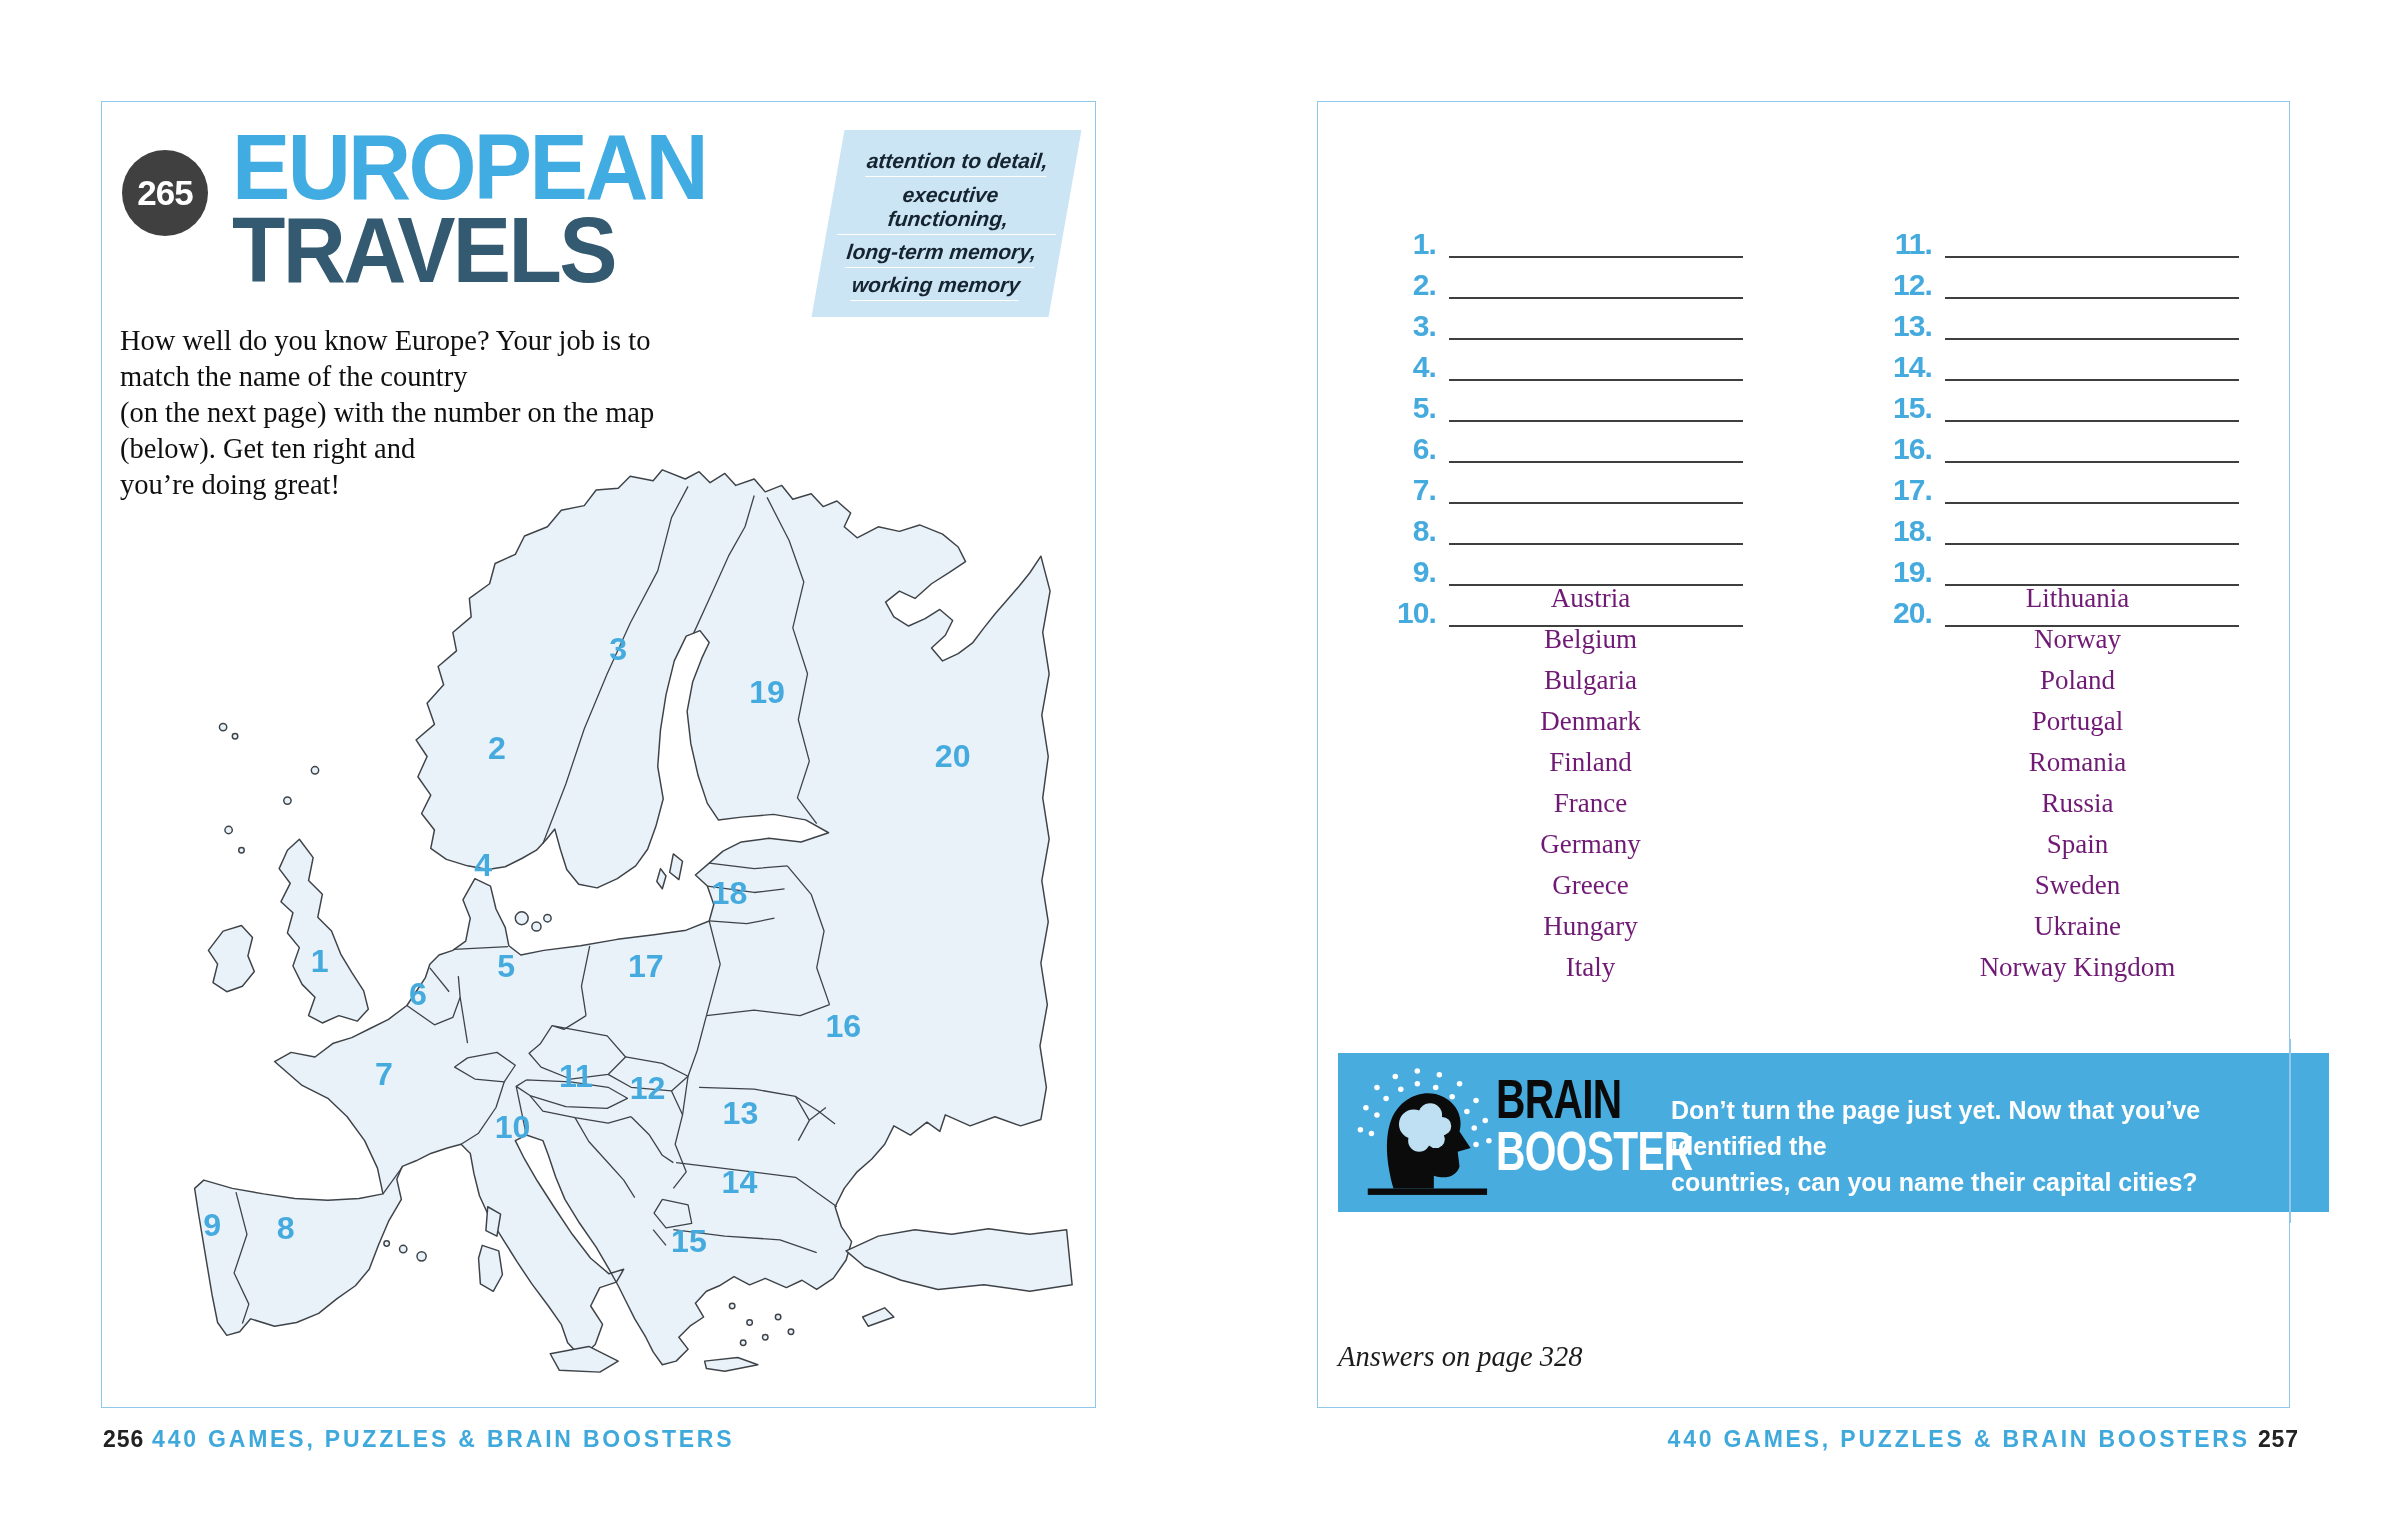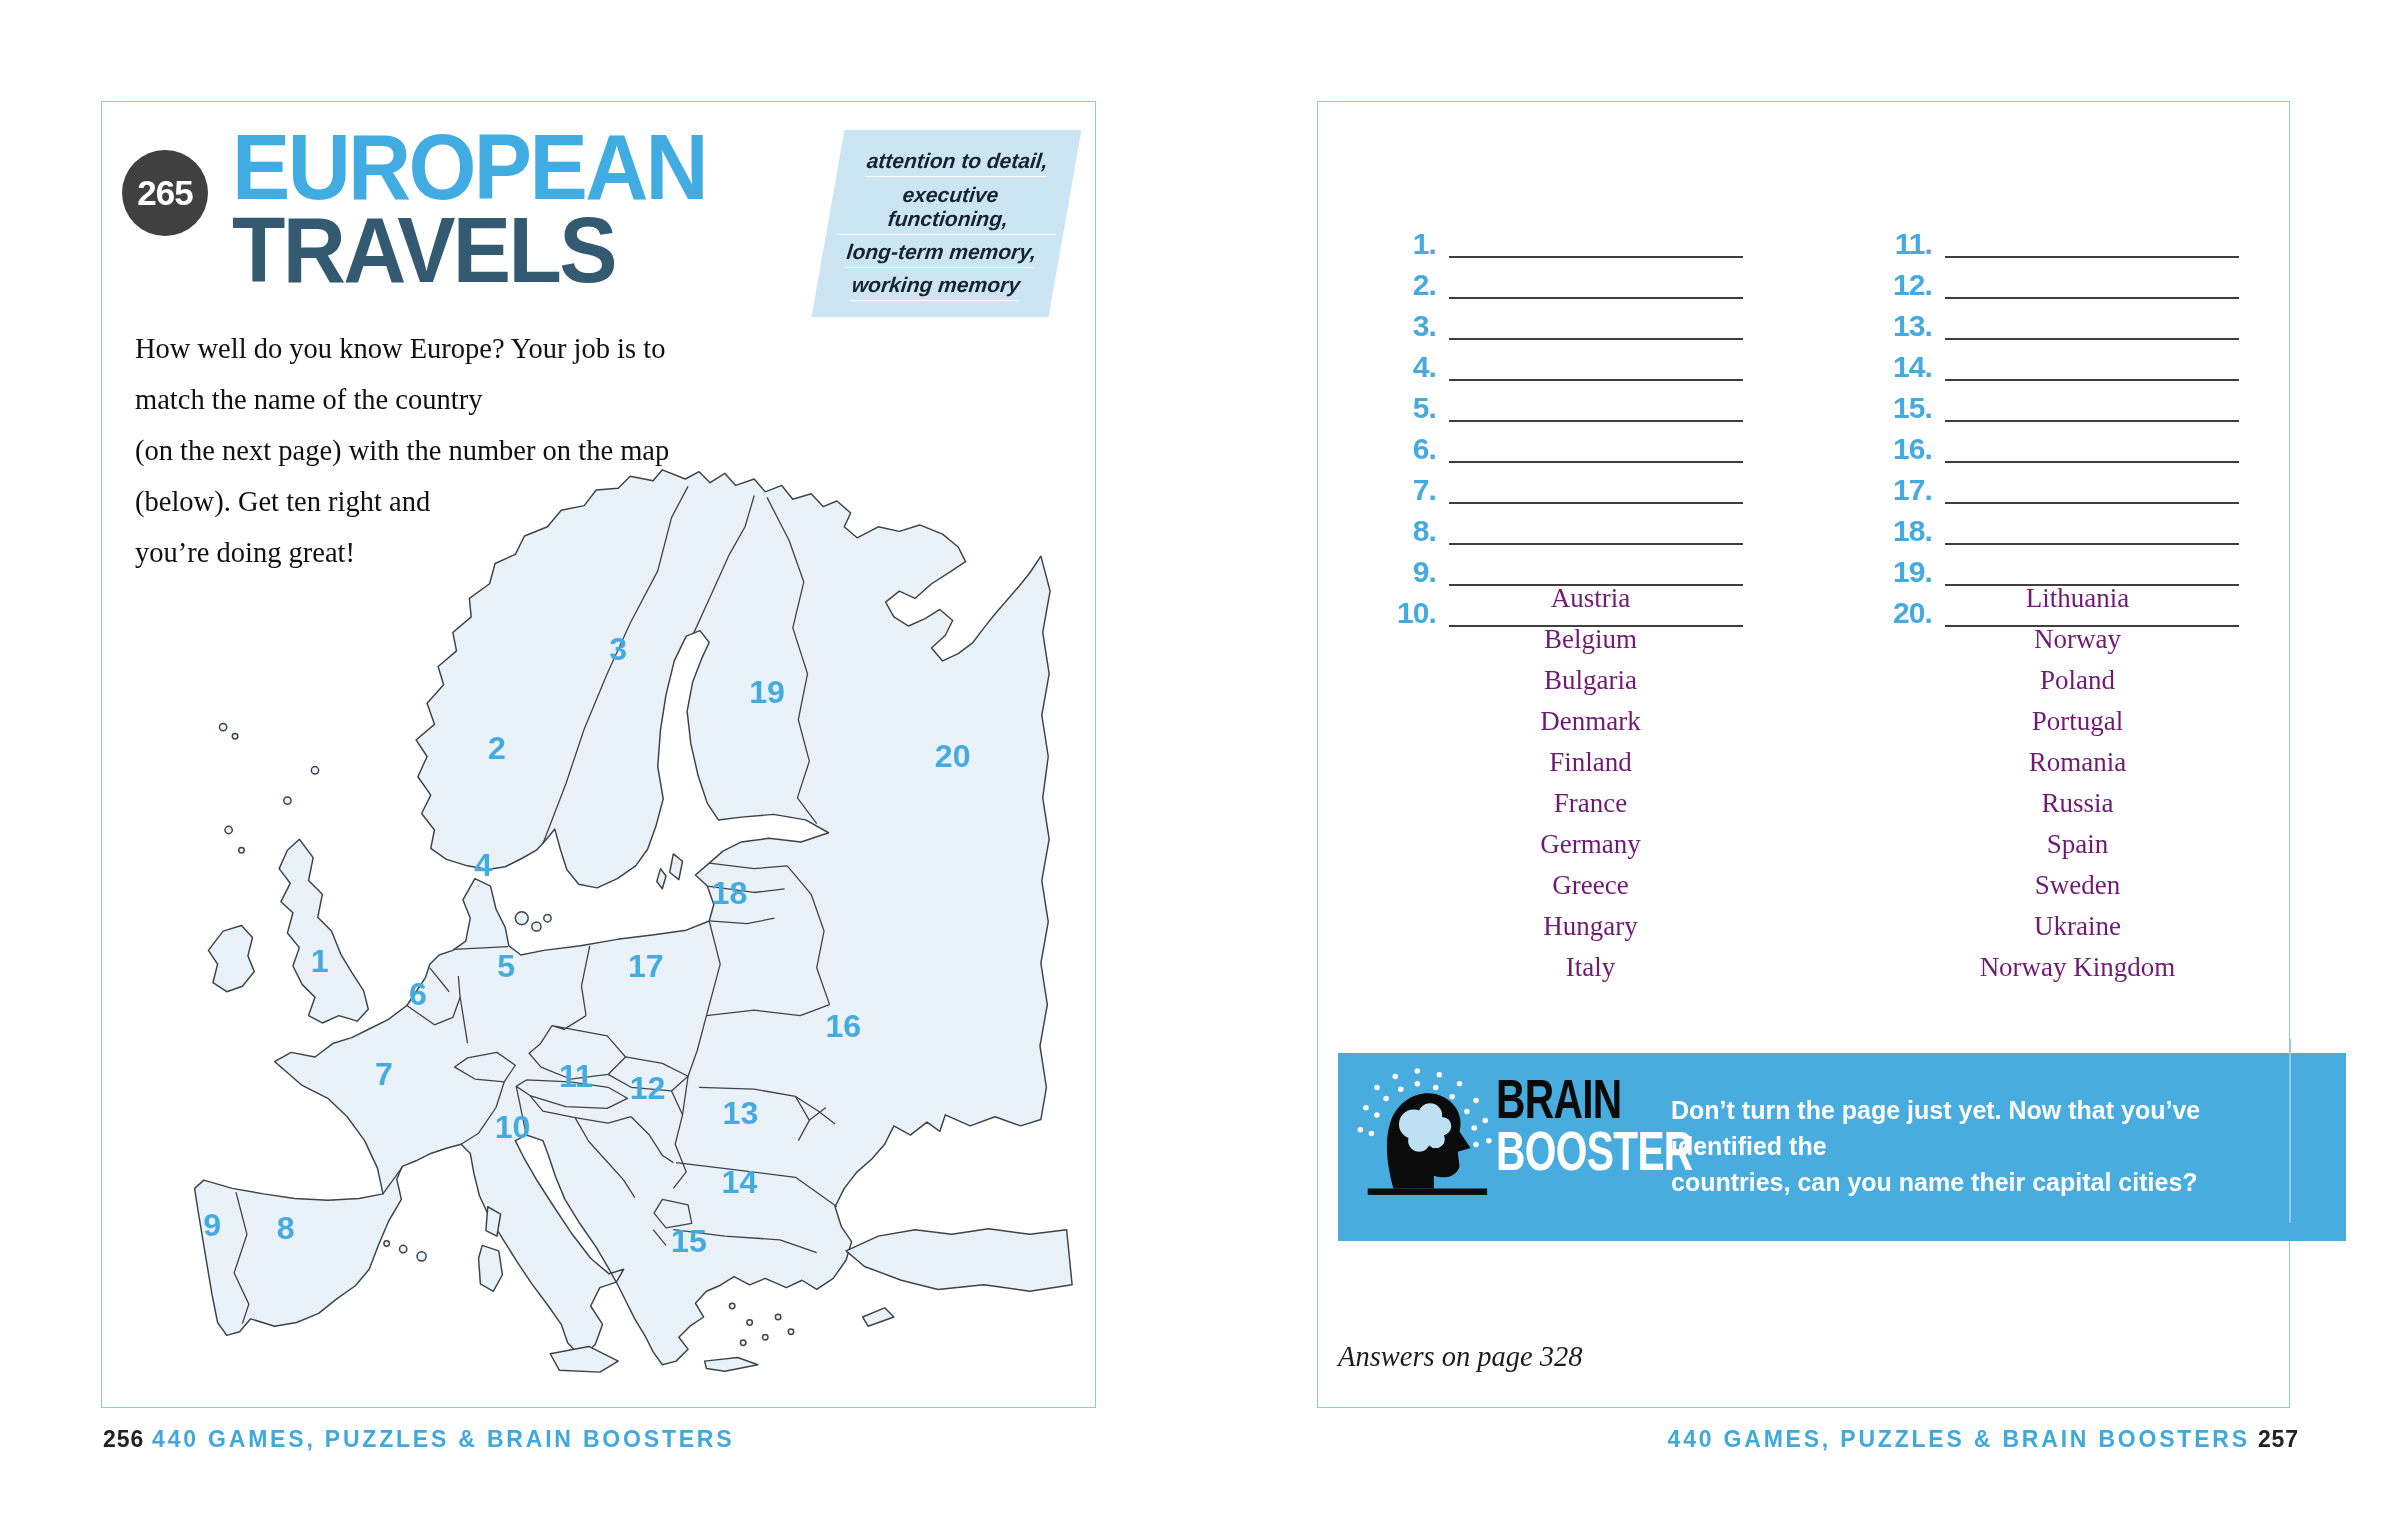--- a/index.html
+++ b/index.html
@@ -13,41 +13,41 @@
   .badge{position:absolute;left:20px;top:48px;width:86px;height:86px;border-radius:50%;
          background:#404040;color:#fff;display:flex;align-items:center;justify-content:center;
          font-size:35px;font-weight:bold;letter-spacing:-0.9px;}
   .title{position:absolute;left:130px;top:20px;line-height:0.98;transform:scaleX(0.95);transform-origin:left top;}
   .title .t1{font-size:92px;font-weight:bold;letter-spacing:-2.8px;color:#41ACE1;}
   .title .t2{font-size:92px;font-weight:bold;letter-spacing:-2.8px;color:#335A70;margin-top:-7.4px;}
   .skills{position:absolute;left:726px;top:27.6px;width:219px;background:#CBE5F5;
           transform:skewX(-10deg);padding:16.5px 9.2px 13px 9.2px;text-align:center;}
   .skills .sline{display:inline-block;font-style:italic;font-weight:bold;font-size:21px;color:#16242F;
           border-bottom:1.8px solid #ffffff;padding-bottom:2.8px;margin:2.8px 0;transform:skewX(4deg);}
-  .instructions{position:absolute;left:33px;top:221px;width:607px;
-          font-family:"Liberation Serif",serif;font-size:28.5px;line-height:51px;color:#101010;}
+  .instructions{position:absolute;left:18px;top:221px;width:607px;
+          font-family:"Liberation Serif",serif;font-size:28.5px;line-height:36px;color:#101010;}
   #map-wrap{position:absolute;left:9.2px;top:351px;width:974px;height:924px;}
   #map-wrap svg{width:100%;height:100%;}
   .land{fill:#E9F1F9;stroke:#3E4348;stroke-width:1.6;stroke-linejoin:round;}
   .border-line{fill:none;stroke:#3E4348;stroke-width:1.4;stroke-linejoin:round;}
   .map-num{font-family:"Liberation Sans",sans-serif;font-weight:bold;font-size:35px;fill:#45ABDE;}
 
   
   .slot-col{position:absolute;top:118px;}
   #slots-left{left:57px;}
   #slots-right{left:553px;}
   .slot-row{display:flex;align-items:flex-end;height:41px;}
   .slot-num{width:61px;text-align:right;font-weight:bold;font-size:30px;color:#45ABDE;letter-spacing:-0.9px;}
   .slot-line{width:294px;margin-left:13px;margin-bottom:2.8px;border-bottom:2.3px solid #3F3F3F;height:27.6px;}
   .country-col{position:absolute;top:476px;width:303px;text-align:center;
           font-family:"Liberation Serif",serif;font-size:27px;line-height:41px;color:#701a75;}
   #countries-left{left:121px;}
   #countries-right{left:608px;}
 
-  .booster{position:absolute;left:20px;top:951px;width:991px;height:188px;background:#49ACDF;z-index:1;padding-left:17px;}
+  .booster{position:absolute;left:20px;top:951px;width:991px;height:159px;background:#49ACDF;z-index:1;}
   .booster-head{position:absolute;left:14.7px;top:7.4px;}
   .booster-title{position:absolute;left:158px;top:20px;line-height:0.95;transform:scaleX(0.74);transform-origin:left top;}
   .booster-title .b1{font-size:55px;font-weight:bold;letter-spacing:-0.9px;color:#0A0A0A;}
   .booster-title .b2{font-size:55px;font-weight:bold;letter-spacing:-0.9px;color:#ffffff;}
   .booster-msg{position:absolute;left:333px;top:39px;width:625px;color:#fff;font-weight:bold;
           font-size:25px;line-height:36px;}
   .border-patch{position:absolute;right:-1.8px;top:937px;width:1.8px;height:184px;background:#8FC8EA;z-index:2;}
   .answers-note{position:absolute;left:20px;top:1239px;font-family:"Liberation Serif",serif;
           font-style:italic;font-size:28.5px;color:#1c1c1c;}
 

